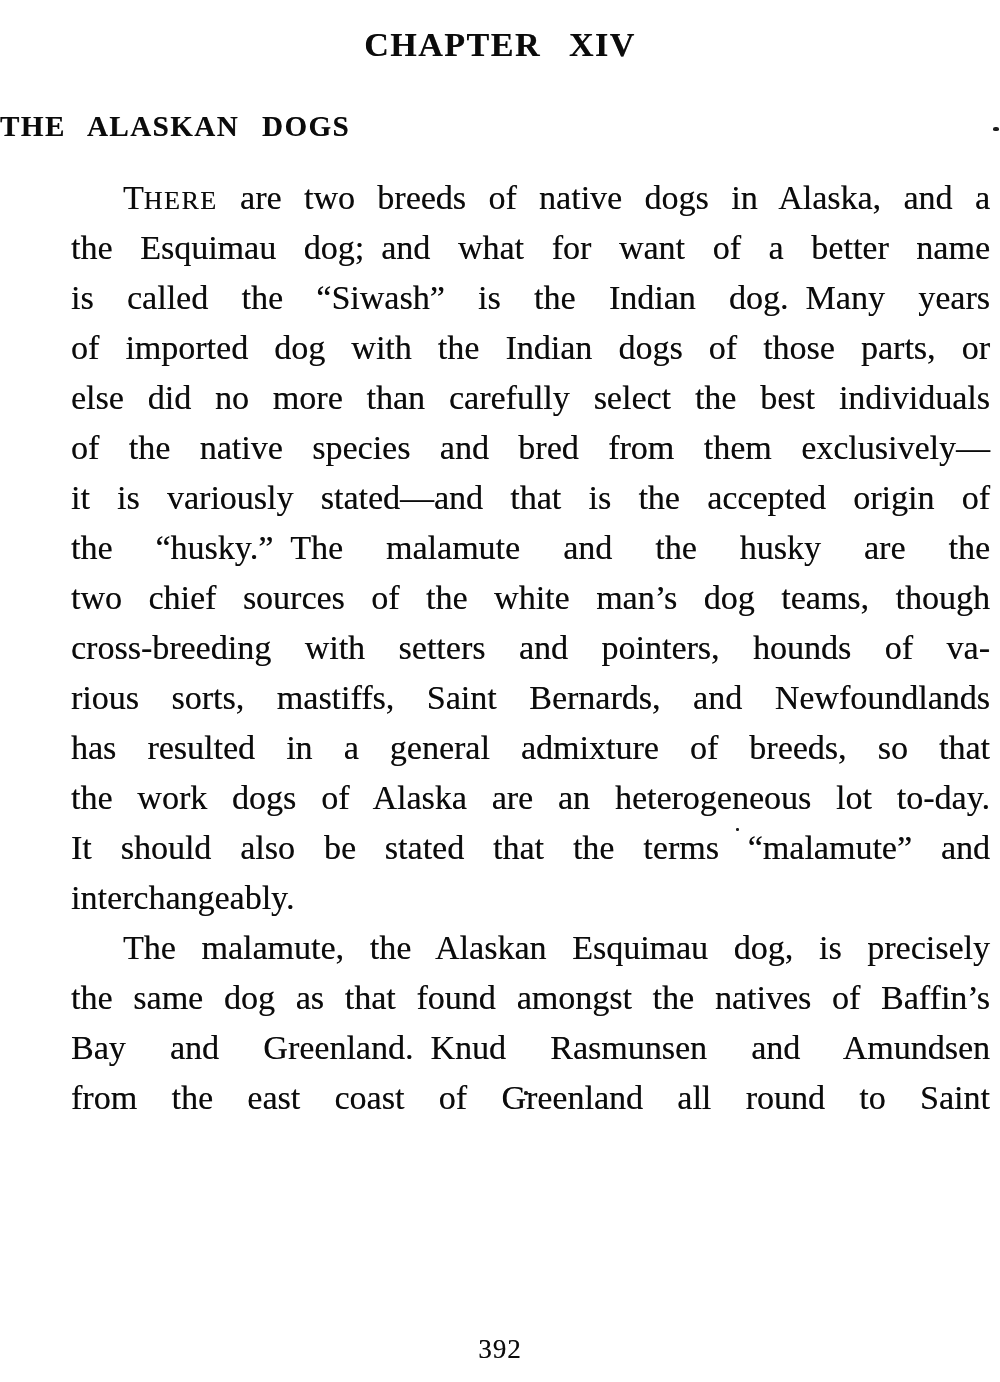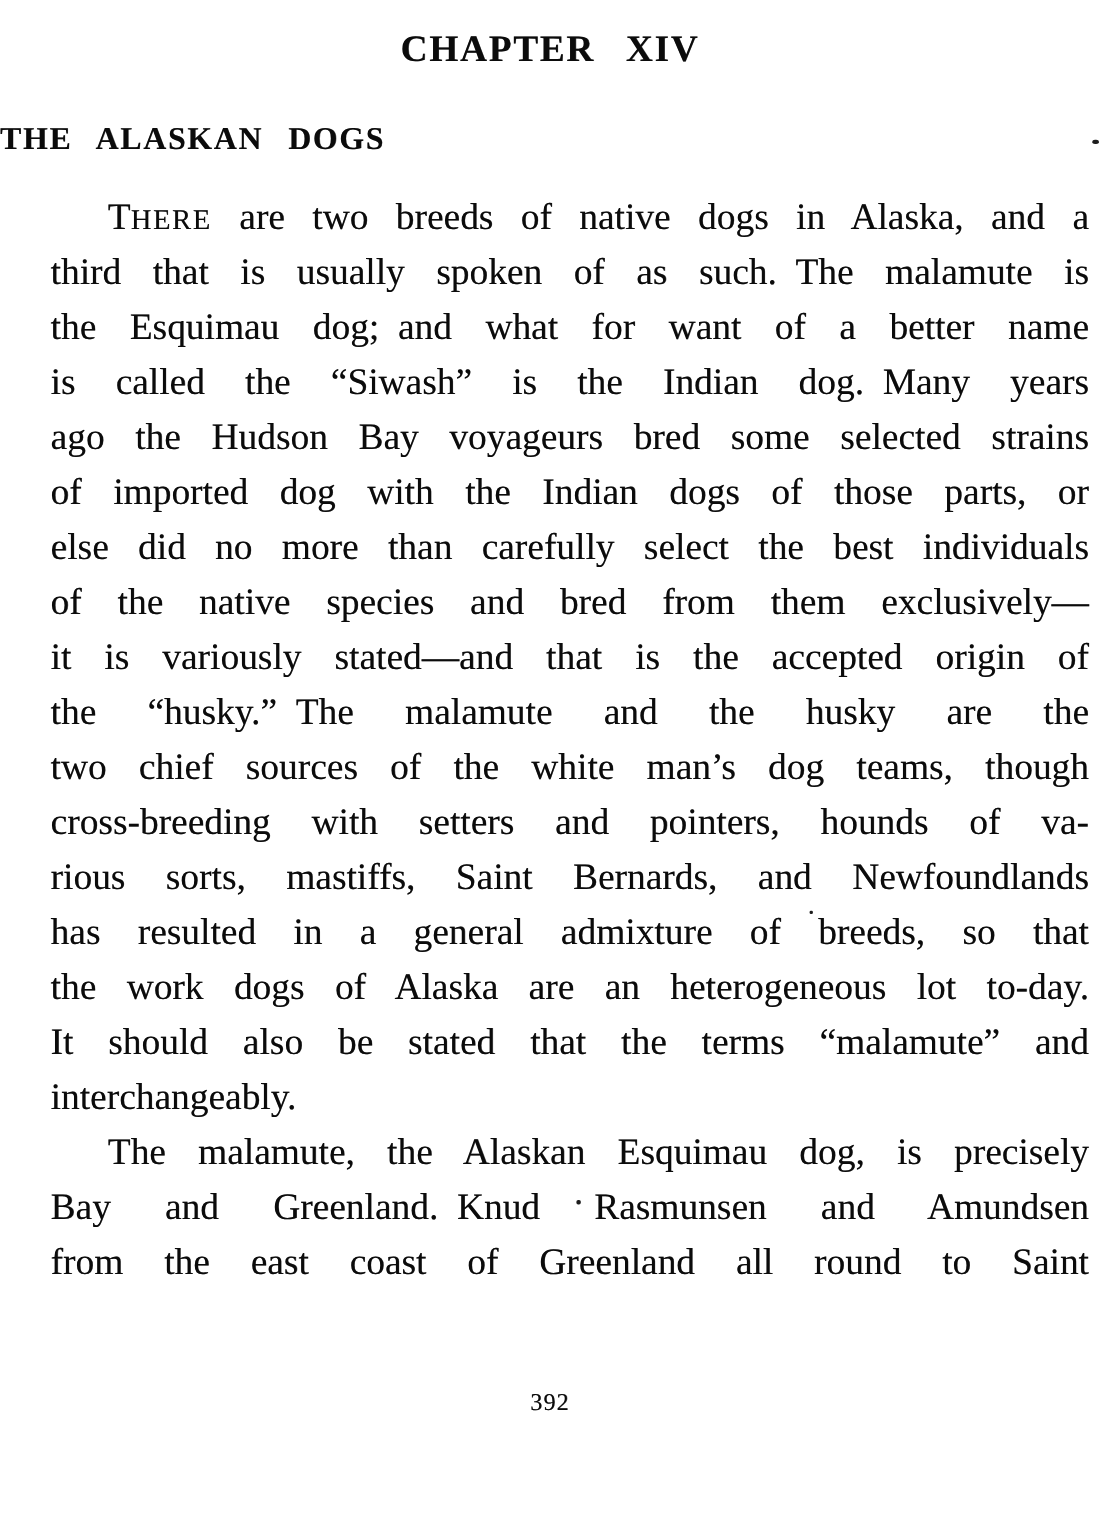--- a/index.html
+++ b/index.html
@@ -43,65 +43,65 @@
     top: 173px; left: 46px; width: 944px;
     font-size: 34px;
     line-height: 50px;
   }
   .line {
     text-align: justify;
     text-align-last: justify;
     height: 50px;
     white-space: normal;
     text-shadow: 0.25px 0.25px 0 rgba(0,0,0,0.55);
+    margin-left: 25px;
   }
   .line.indent { text-indent: 52px; }
   .line.para-end { text-align-last: left; }
   .lead-caps { font-size: 26px; letter-spacing: 1.5px; }
 
   .page-number {
     position: absolute;
-    top: 1262px; left: 0; width: 100%;
+    top: 1334px; left: 0; width: 100%;
     text-align: center;
-    font-size: 22px;
+    font-size: 27px;
     letter-spacing: 1px;
     text-shadow: 0.25px 0.25px 0 rgba(0,0,0,0.55);
   }
 
   .artifact { position: absolute; background: #1d1d1d; border-radius: 40%; }
   .artifact-1 { left: 993px; top: 127px; width: 6px; height: 4px; }
   .artifact-2 { left: 524px; top: 1091px; width: 4px; height: 4px; }
   .artifact-3 { left: 736px; top: 828px; width: 3px; height: 3px; }
 </style>
 </head>
 <body>
 
 <div class="sheet">
   <h1 class="heading-chapter">CHAPTER XIV</h1>
   <h2 class="heading-section">THE ALASKAN DOGS</h2>
 
   <section id="text-block">
       <div class="line indent"><span>T</span><span class="lead-caps">HERE</span><span> are two breeds of native dogs in Alaska, and a</span></div>
-      <div class="line">third that is usually spoken of as such. The malamute is</div>
       <div class="line">the Esquimau dog; and what for want of a better name</div>
       <div class="line">is called the “Siwash” is the Indian dog. Many years</div>
-      <div class="line">ago the Hudson Bay voyageurs bred some selected strains</div>
       <div class="line">of imported dog with the Indian dogs of those parts, or</div>
       <div class="line">else did no more than carefully select the best individuals</div>
       <div class="line">of the native species and bred from them exclusively—</div>
       <div class="line">it is variously stated—and that is the accepted origin of</div>
       <div class="line">the “husky.” The malamute and the husky are the</div>
       <div class="line">two chief sources of the white man’s dog teams, though</div>
       <div class="line">cross-breeding with setters and pointers, hounds of va-</div>
       <div class="line">rious sorts, mastiffs, Saint Bernards, and Newfoundlands</div>
       <div class="line">has resulted in a general admixture of breeds, so that</div>
       <div class="line">the work dogs of Alaska are an heterogeneous lot to-day.</div>
       <div class="line">It should also be stated that the terms “malamute” and</div>
       <div class="line para-end">interchangeably.</div>
       <div class="line indent">The malamute, the Alaskan Esquimau dog, is precisely</div>
+      <div class="line">the same dog as that found amongst the natives of Baffin’s</div>
       <div class="line">Bay and Greenland. Knud Rasmunsen and Amundsen</div>
       <div class="line">from the east coast of Greenland all round to Saint</div>
     </section>
 
   <div class="page-number">392</div>
 
   <div class="artifact artifact-1"></div>
   <div class="artifact artifact-2"></div>
   <div class="artifact artifact-3"></div>
 </div>

